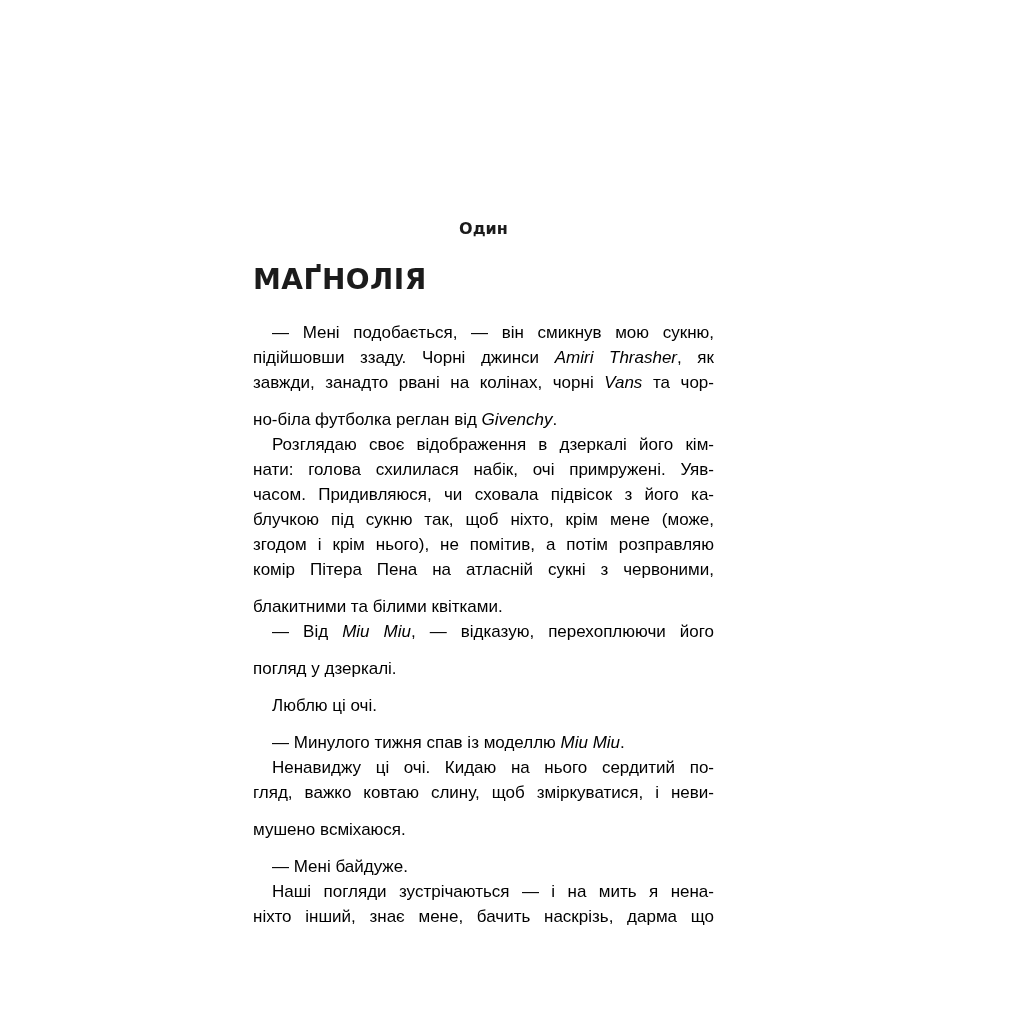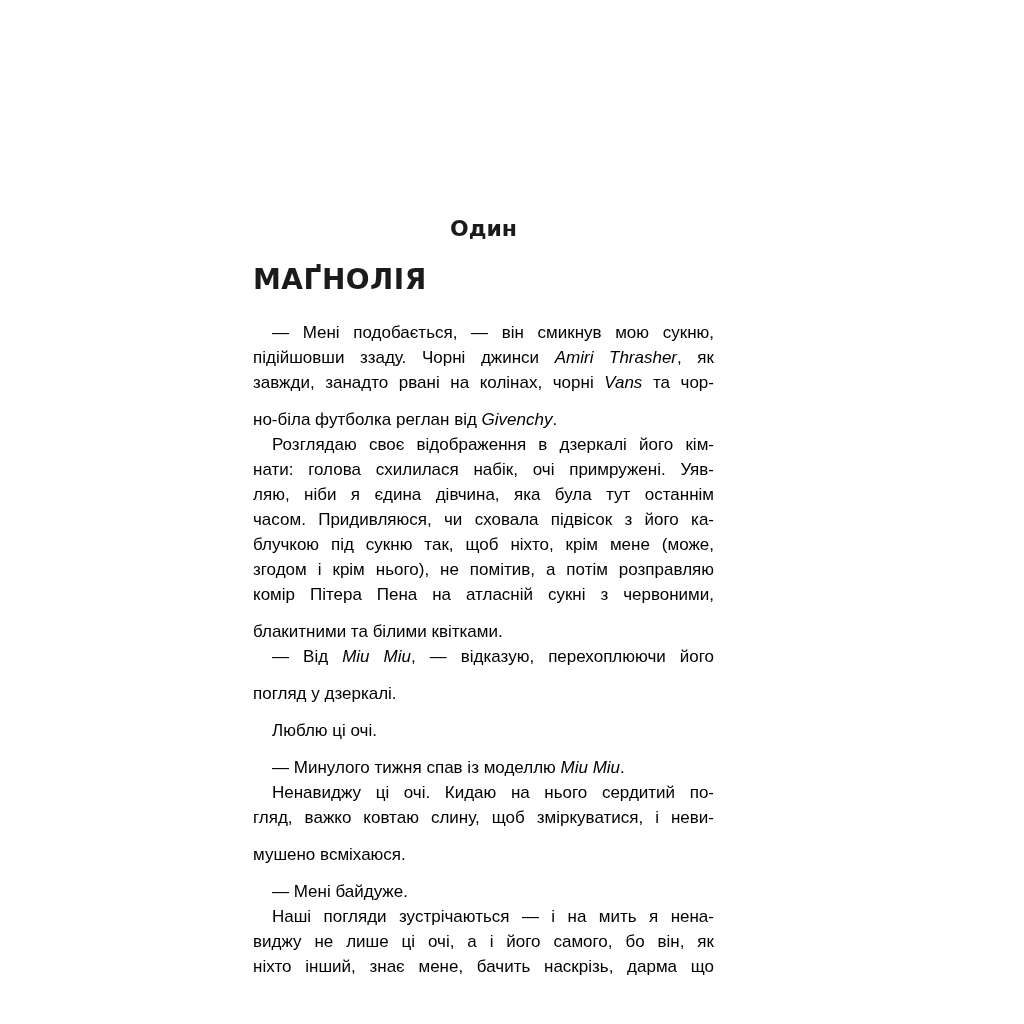--- a/index.html
+++ b/index.html
@@ -16,21 +16,21 @@
     color: #1c1c1c;
   }
   .chapter-number {
     position: absolute;
     left: 253px;
     width: 461px;
     top: 217px;
     text-align: center;
     font-family: "DejaVu Sans", "Liberation Sans", sans-serif;
     font-weight: 700;
-    font-size: 22px;
+    font-size: 16px;
     line-height: 24px;
     color: #1b1b1b;
   }
   .chapter-title {
     position: absolute;
     left: 253px;
     width: 461px;
     top: 264px;
     font-family: "DejaVu Sans", "Liberation Sans", sans-serif;
     font-weight: 700;
@@ -68,21 +68,20 @@
   <div class="body-text">
       <div class="paragraph">
         <div class="line first"><span>— Мені подобається, — він смикнув мою сукню,</span></div>
         <div class="line"><span>підійшовши ззаду. Чорні джинси </span><span class="it">Amiri Thrasher</span><span>, як</span></div>
         <div class="line"><span>завжди, занадто рвані на колінах, чорні </span><span class="it">Vans</span><span> та чор-</span></div>
         <div class="line last"><span>но-біла футболка реглан від </span><span class="it">Givenchy</span><span>.</span></div>
       </div>
       <div class="paragraph">
         <div class="line first"><span>Розглядаю своє відображення в дзеркалі його кім-</span></div>
         <div class="line"><span>нати: голова схилилася набік, очі примружені. Уяв-</span></div>
-        <div class="line"><span>ляю, ніби я єдина дівчина, яка була тут останнім</span></div>
         <div class="line"><span>часом. Придивляюся, чи сховала підвісок з його ка-</span></div>
         <div class="line"><span>блучкою під сукню так, щоб ніхто, крім мене (може,</span></div>
         <div class="line"><span>згодом і крім нього), не помітив, а потім розправляю</span></div>
         <div class="line"><span>комір Пітера Пена на атласній сукні з червоними,</span></div>
         <div class="line last"><span>блакитними та білими квітками.</span></div>
       </div>
       <div class="paragraph">
         <div class="line first"><span>— Від </span><span class="it">Miu Miu</span><span>, — відказую, перехоплюючи його</span></div>
         <div class="line last"><span>погляд у дзеркалі.</span></div>
       </div>
@@ -95,17 +94,16 @@
       <div class="paragraph">
         <div class="line first"><span>Ненавиджу ці очі. Кидаю на нього сердитий по-</span></div>
         <div class="line"><span>гляд, важко ковтаю слину, щоб зміркуватися, і неви-</span></div>
         <div class="line last"><span>мушено всміхаюся.</span></div>
       </div>
       <div class="paragraph">
         <div class="line first last"><span>— Мені байдуже.</span></div>
       </div>
       <div class="paragraph">
         <div class="line first"><span>Наші погляди зустрічаються — і на мить я нена-</span></div>
-        <div class="line"><span>виджу не лише ці очі, а і його самого, бо він, як</span></div>
         <div class="line"><span>ніхто інший, знає мене, бачить наскрізь, дарма що</span></div>
       </div>
     </div>
 </div>
 
 </body></html>

